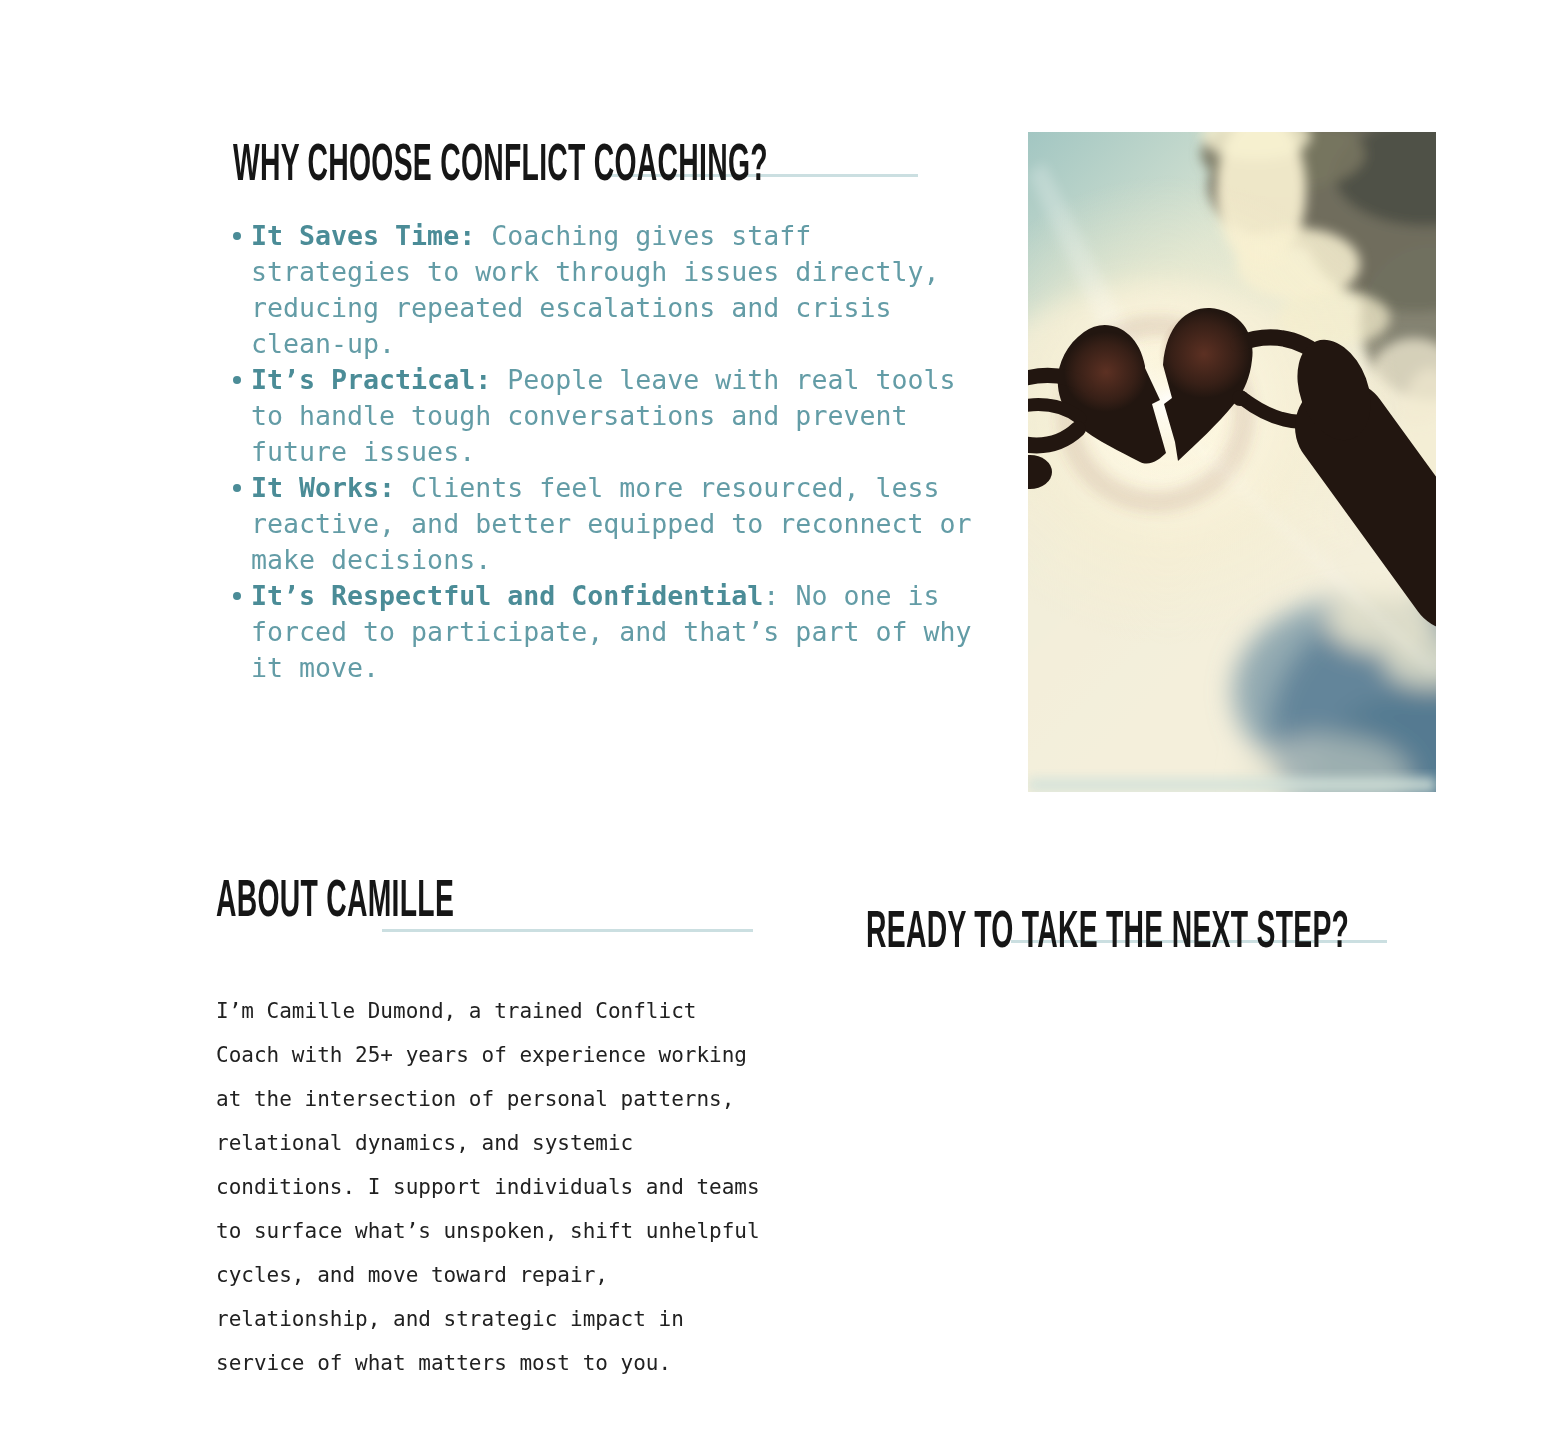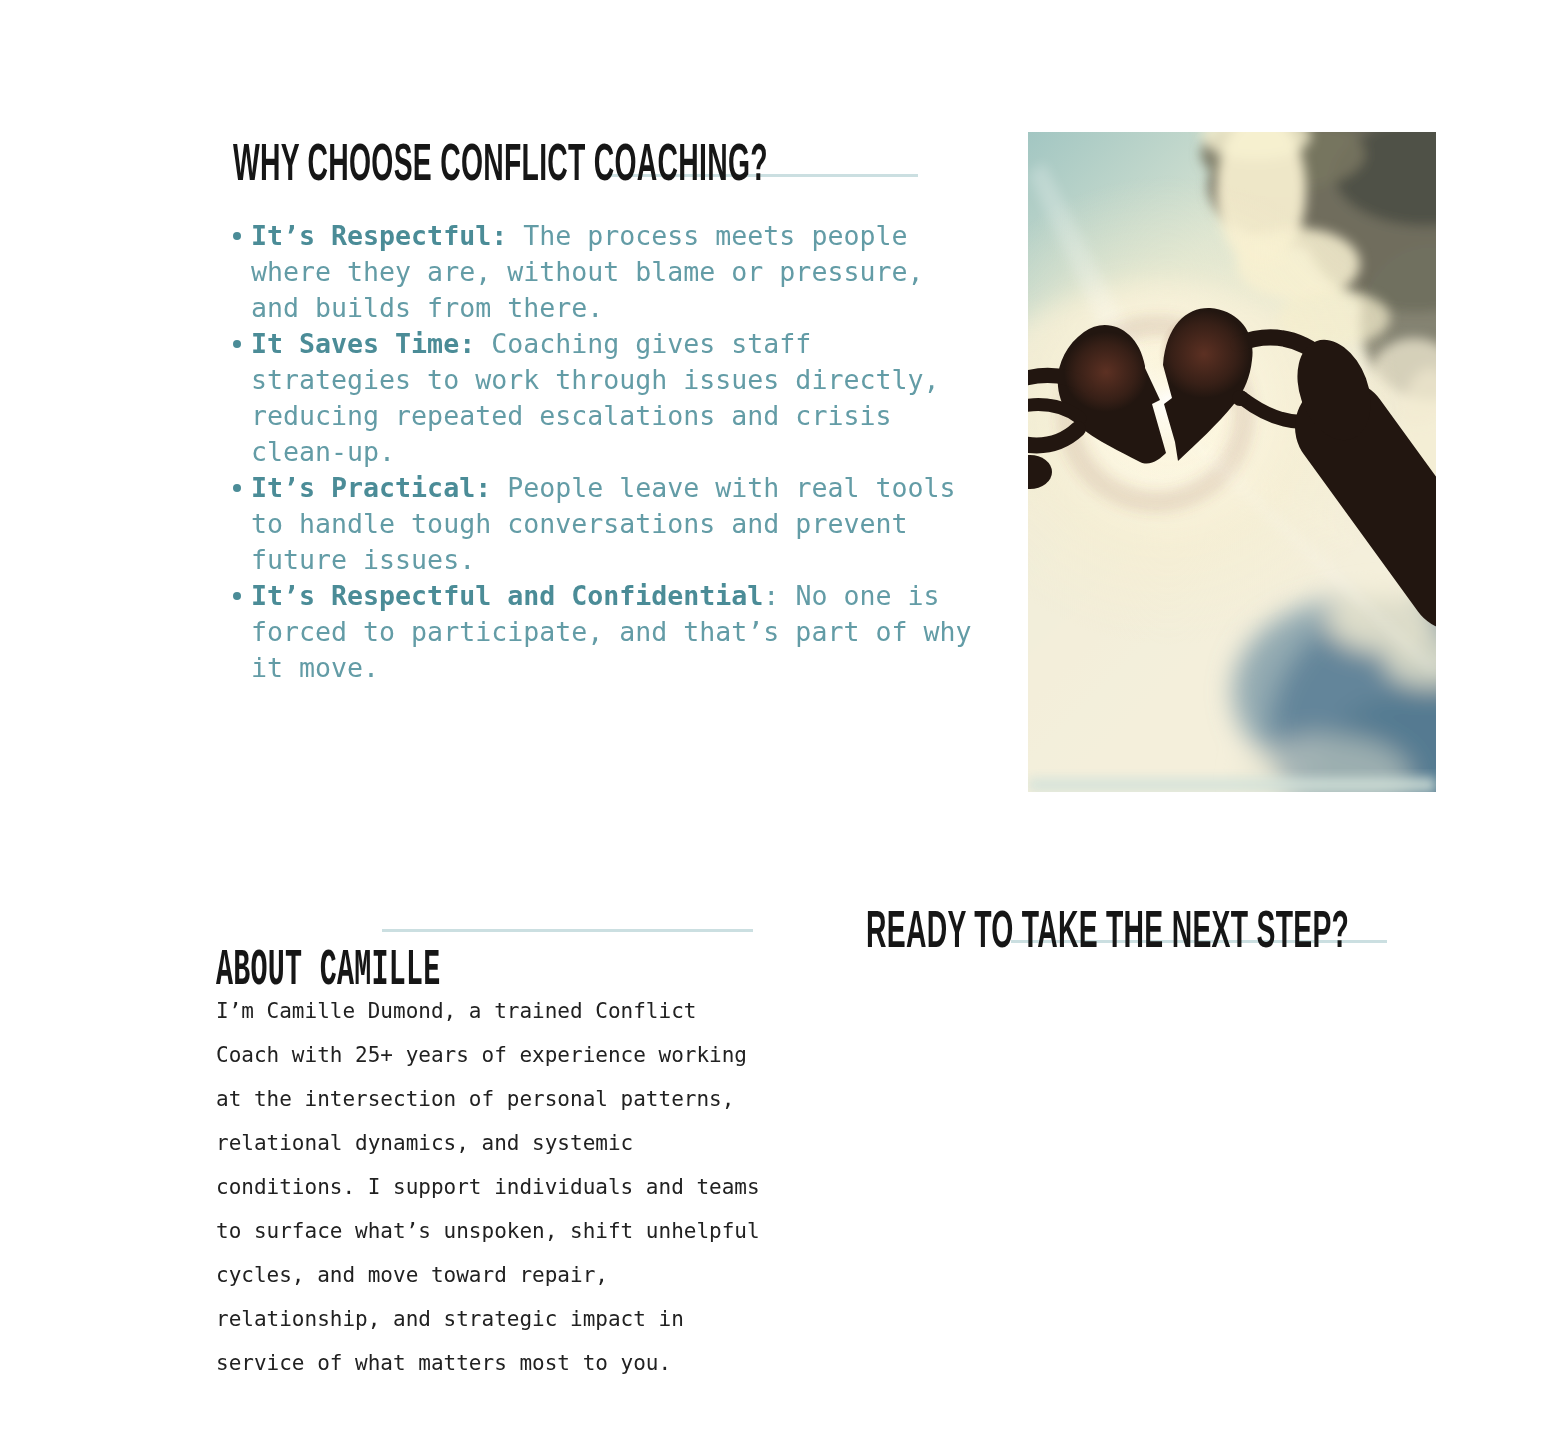--- a/index.html
+++ b/index.html
@@ -105,27 +105,27 @@
 
 <div class="page">
 
   <div class="rule" style="left:549px; top:174px; width:321px;"></div>
   <h1 class="heading" style="left:185px; top:136px;">
     <span class="h-text">WHY CHOOSE CONFLICT COACHING?</span>
   </h1>
 
   <ul class="bullets">
     <li>
-      <span class="dot"></span><span class="lead">It’s Respectful:</span><span> The process meets people where they are, without blame or pressure, and builds from there.</span>
-    </li>
-    <li>
       <span class="dot"></span><span class="lead">It Saves Time:</span><span> Coaching gives staff strategies to work through issues directly, reducing repeated escalations and crisis clean-up.</span>
     </li>
     <li>
       <span class="dot"></span><span class="lead">It’s Practical:</span><span> People leave with real tools to handle tough conversations and prevent future issues.</span>
+    </li>
+    <li>
+      <span class="dot"></span><span class="lead">It Works:</span><span> Clients feel more resourced, less reactive, and better equipped to reconnect or make decisions.</span>
     </li>
     <li>
       <span class="dot"></span><span class="lead">It’s Respectful and Confidential</span><span>: No one is forced to participate, and that’s part of why it move.</span>
     </li>
   </ul>
 
   <figure class="photo">
     <svg width="408" height="660" viewBox="0 0 408 660" xmlns="http://www.w3.org/2000/svg">
       <defs>
         <linearGradient id="sky" x1="0" y1="0" x2="0.55" y2="0.9">
@@ -214,21 +214,21 @@
         </g>
         <ellipse cx="78" cy="240" rx="42" ry="40" fill="url(#lobeGlow)"></ellipse>
         <ellipse cx="176" cy="222" rx="46" ry="44" fill="url(#lobeGlow)"></ellipse>
       </g>
 
       <rect x="0" y="646" width="408" height="14" fill="#d3e2da" opacity="0.9" filter="url(#b1)"></rect>
     </svg>
   </figure>
 
   <div class="rule" style="left:334px; top:929px; width:371px;"></div>
-  <h2 class="heading" style="left:168px; top:945px;font-family:Liberation Mono, monospace;">
+  <h2 class="heading" style="left:168px; top:872px;">
     <span class="h-text">ABOUT CAMILLE</span>
   </h2>
   <p class="about-body">I’m Camille Dumond, a trained Conflict Coach with 25+ years of experience working at the intersection of personal patterns, relational dynamics, and systemic conditions. I support individuals and teams to surface what’s unspoken, shift unhelpful cycles, and move toward repair, relationship, and strategic impact in service of what matters most to you.</p>
 
   <div class="rule" style="left:963px; top:940px; width:376px;"></div>
   <h2 class="heading" style="left:818px; top:903px;">
     <span class="h-text">READY TO TAKE THE NEXT STEP?</span>
   </h2>
 
 </div>

